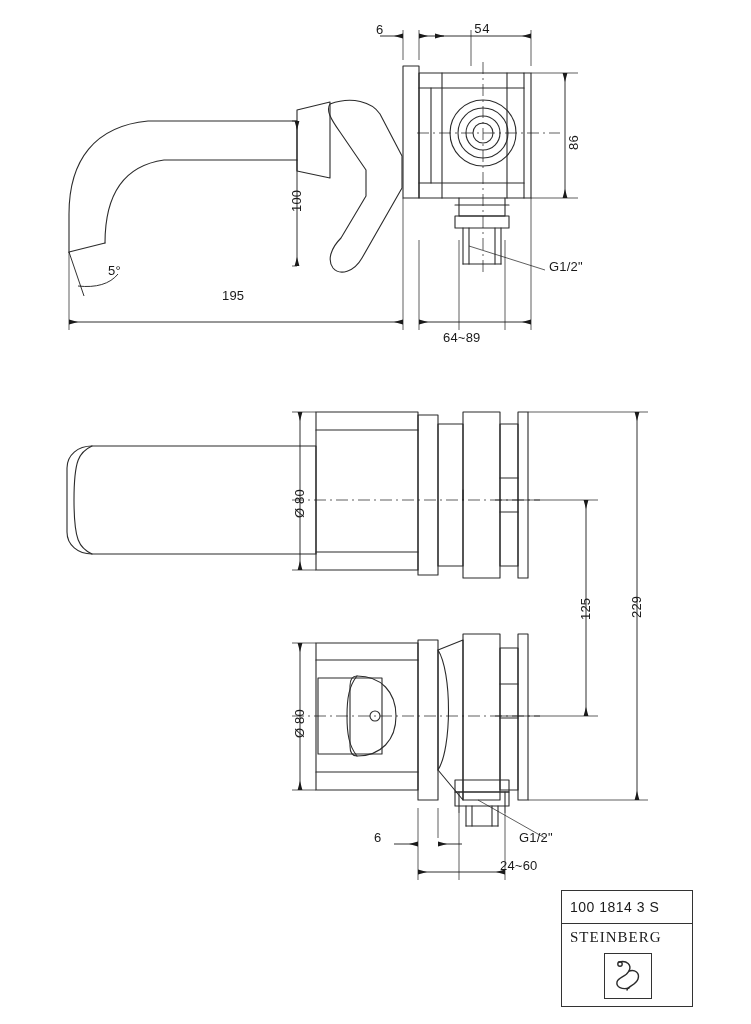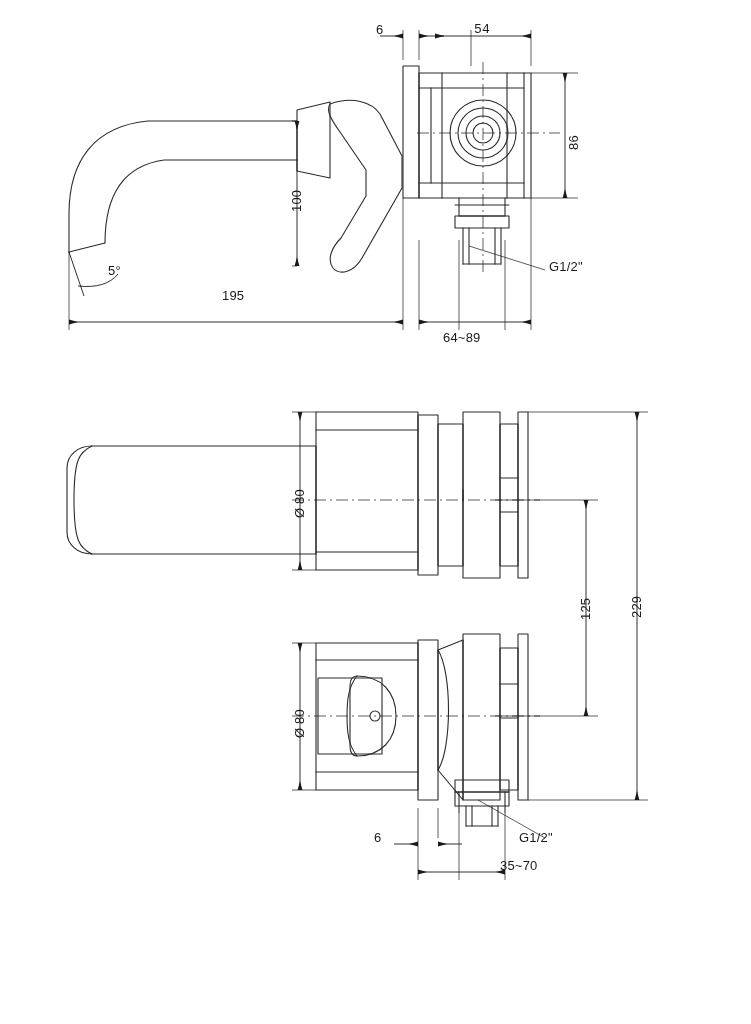--- a/index.html
+++ b/index.html
@@ -238,16 +238,30 @@
   <div class="lbl" style="left:443px; top:306px;margin-top:24px;">64~89</div>
   <div class="lbl" style="left:108px; top:263px;">5°</div>
   <div class="lbl" style="left:549px; top:259px;">G1/2"</div>
 
   <div class="lbl vert" style="left:292px; top:518px;">Ø 80</div>
   <div class="lbl vert" style="left:292px; top:738px;">Ø 80</div>
   <div class="lbl vert" style="left:578px; top:620px;">125</div>
   <div class="lbl vert" style="left:629px; top:618px;">229</div>
   <div class="lbl" style="left:374px; top:830px;">6</div>
   <div class="lbl" style="left:519px; top:830px;">G1/2"</div>
-  <div class="lbl" style="left:500px; top:858px;">35~70</div>
-
+  <div class="lbl" style="left:500px; top:858px;">24~60</div>
+
+  <div class="titleblock" style="left:561px; top:890px; width:130px; height:115px;">
+    <div class="tb-code" style="left:8px; top:8px;">100 1814 3 S</div>
+    <div style="position:absolute; left:0; top:32px; width:100%; height:1px; background:#333;"></div>
+    <div class="tb-brand" style="left:8px; top:38px;">STEINBERG</div>
+    <div class="tb-logo" style="left:42px; top:62px; width:46px; height:44px;">
+      <svg viewBox="0 0 46 44" width="46" height="44">
+        <g fill="none" stroke="#2b2b2b" stroke-width="1.4" stroke-linecap="round" stroke-linejoin="round">
+          <path d="M14,8 C22,6 27,11 24,17 C21,23 13,23 12,28 C11,33 17,36 24,34"></path>
+          <path d="M24,17 C30,15 35,19 33,25 C31,31 23,32 22,36"></path>
+          <circle cx="15" cy="10" r="2.2"></circle>
+        </g>
+      </svg>
+    </div>
+  </div>
 
 </div>
 
 </body></html>

